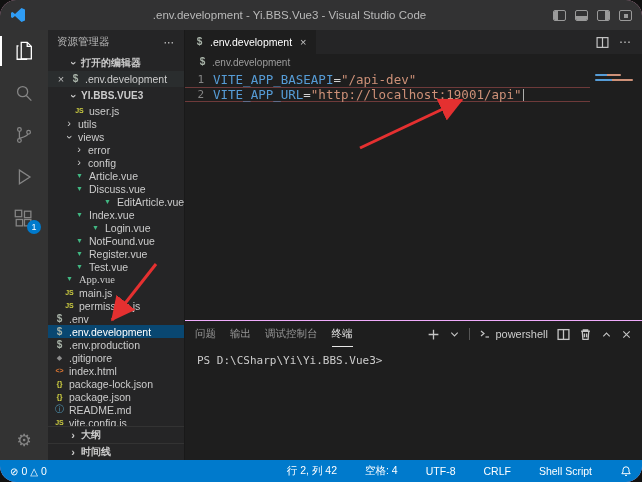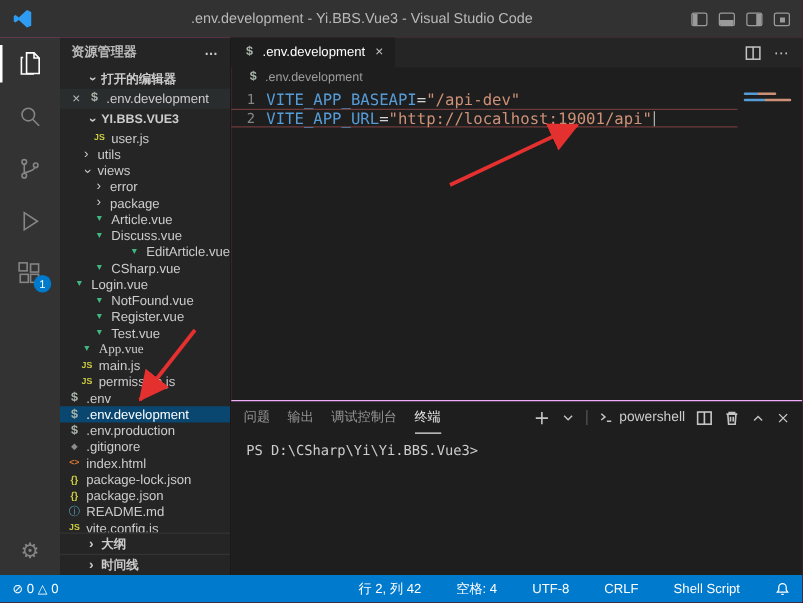--- a/index.html
+++ b/index.html
@@ -1,20 +1,20 @@
 <!DOCTYPE html>
 <html><head>
 <meta charset="utf-8">
 <style>
   * { box-sizing: border-box; margin: 0; padding: 0; }
   html,body { background:#111; }
   .window {
     position: relative; width: 642px; height: 482px; overflow: hidden;
-    background:#ec4899; color:#cccccc;
-    font-family:"Liberation Sans", sans-serif; font-size:11px;
+    background:#f9a8d4; color:#cccccc;
+    font-family:"Liberation Sans", sans-serif; font-size:11px;border-radius:16px;
   }
   
   .titlebar { height:30px; background:#323233; display:flex; align-items:center; padding:0 10px; }
   .vscode-logo { width:16px; height:16px; flex:0 0 auto; }
   .tb-title { flex:1; text-align:center; color:#b9b9b9; font-size:11.5px; white-space:nowrap; overflow:hidden; }
   .tb-icons { display:flex; gap:9px; align-items:center; }
   .layic { width:13px; height:11px; border:1px solid #9a9a9a; border-radius:2px; position:relative; overflow:hidden; }
   .layic.fill-left::before  { content:""; position:absolute; left:0; top:0; bottom:0; width:4px; background:#9a9a9a; }
   .layic.fill-bottom::before{ content:""; position:absolute; left:0; right:0; bottom:0; height:4px; background:#9a9a9a; }
   .layic.fill-right::before { content:""; position:absolute; right:0; top:0; bottom:0; width:4px; background:#9a9a9a; }
@@ -26,21 +26,21 @@
   .ab-item { width:48px; height:42px; display:flex; align-items:center; justify-content:center; position:relative; cursor:pointer; }
   .ab-item svg { stroke:#858585; fill:none; stroke-width:1.4; }
   .ab-item.active svg { stroke:#ffffff; }
   .ab-item.active::before { content:""; position:absolute; left:0; top:6px; bottom:6px; width:2px; background:#ffffff; }
   .ab-badge { position:absolute; right:7px; bottom:6px; min-width:14px; height:14px; border-radius:50%;
               background:#007acc; color:#fff; font-size:9px; display:flex; align-items:center; justify-content:center; }
   .ab-spacer { flex:1; }
   .gear-glyph { font-size:17px; color:#858585; line-height:1; }
   
   .sidebar { width:137px; background:#252526; display:flex; flex-direction:column; border-right:1px solid #191919; }
-  .sidebar-titlebar { height:24px; display:flex; align-items:center; padding:0 9px; color:#bbbbbb; font-size:10.5px;font-weight:bold; }
+  .sidebar-titlebar { height:24px; display:flex; align-items:center; padding:0 9px; color:#bbbbbb; font-size:10.5px; }
   .sidebar-titlebar .more { margin-left:auto; color:#cccccc; cursor:pointer; letter-spacing:1px; }
   .sec-header { height:17px; display:flex; align-items:center; gap:3px; padding:0 20px; font-size:10px; font-weight:bold; color:#cccccc; }
   .sec-header.bordered { border-top:1px solid #333333; }
   .chev { display:inline-block; width:10px; text-align:center; color:#cccccc; font-size:11px; line-height:1;
           transform-origin:50% 55%; }
   .chev.open { transform:rotate(90deg); }
   .oe-row { height:16px; display:flex; align-items:center; gap:4px; padding:0 4px 0 8px; font-size:10.5px; background:#2a2d2e; cursor:pointer; }
   .oe-close { color:#bbbbbb; font-size:11px; width:10px; text-align:center; }
   .file-tree { flex:1; overflow:hidden; }
   .tree-row { height:13px; display:flex; align-items:center; gap:4px; font-size:10.5px; white-space:nowrap; cursor:pointer; }
@@ -196,43 +196,43 @@
     <span class="tree-label">views</span>
   </div>
           <div class="tree-row" style="padding-left: 26px;">
     <span class="chev">›</span>
 
     <span class="tree-label">error</span>
   </div>
           <div class="tree-row" style="padding-left: 26px;">
     <span class="chev">›</span>
 
-    <span class="tree-label">package</span>
+    <span class="tree-label">config</span>
   </div>
           <div class="tree-row" style="padding-left: 26px;">
 
     <span class="fic ic-vue">▼</span>
     <span class="tree-label">Article.vue</span>
   </div>
           <div class="tree-row" style="padding-left: 26px;">
 
     <span class="fic ic-vue">▼</span>
     <span class="tree-label">Discuss.vue</span>
   </div>
           <div class="tree-row" style="padding-left: 26px; margin-left: 28px;">
 
     <span class="fic ic-vue">▼</span>
     <span class="tree-label">EditArticle.vue</span>
   </div>
           <div class="tree-row" style="padding-left: 26px;">
 
     <span class="fic ic-vue">▼</span>
-    <span class="tree-label">CSharp.vue</span>
-  </div>
-          <div class="tree-row" style="padding-left: 10px;">
+    <span class="tree-label">Index.vue</span>
+  </div>
+          <div class="tree-row" style="padding-left: 42px;">
 
     <span class="fic ic-vue">▼</span>
     <span class="tree-label">Login.vue</span>
   </div>
           <div class="tree-row" style="padding-left: 26px;">
 
     <span class="fic ic-vue">▼</span>
     <span class="tree-label">NotFound.vue</span>
   </div>
           <div class="tree-row" style="padding-left: 26px;">

